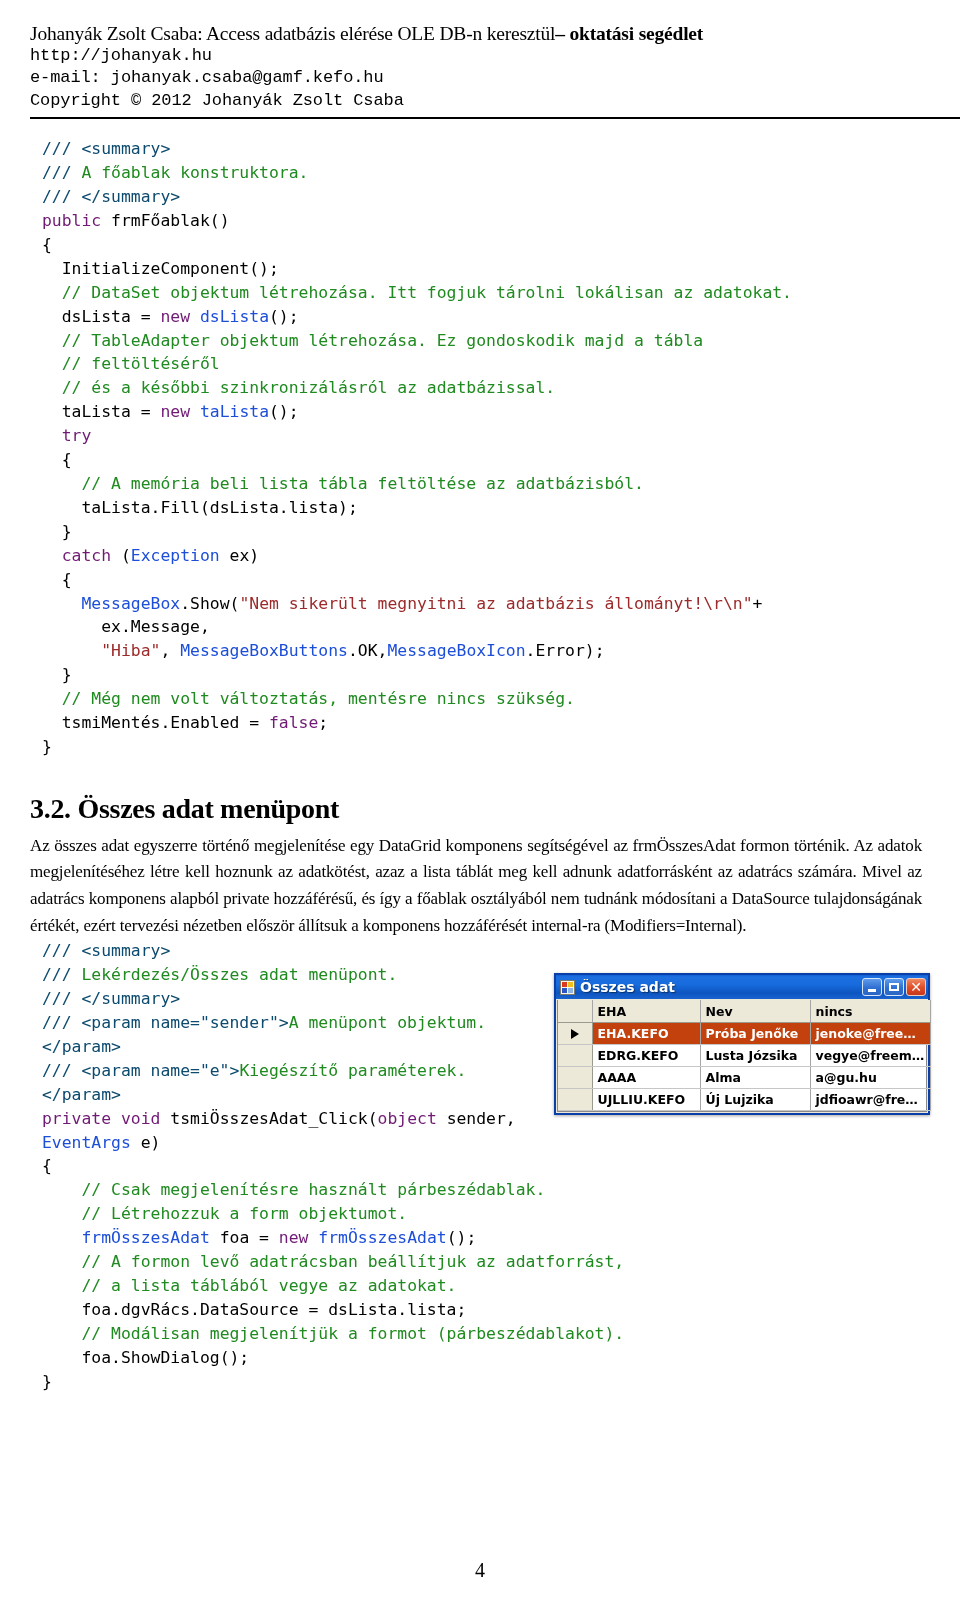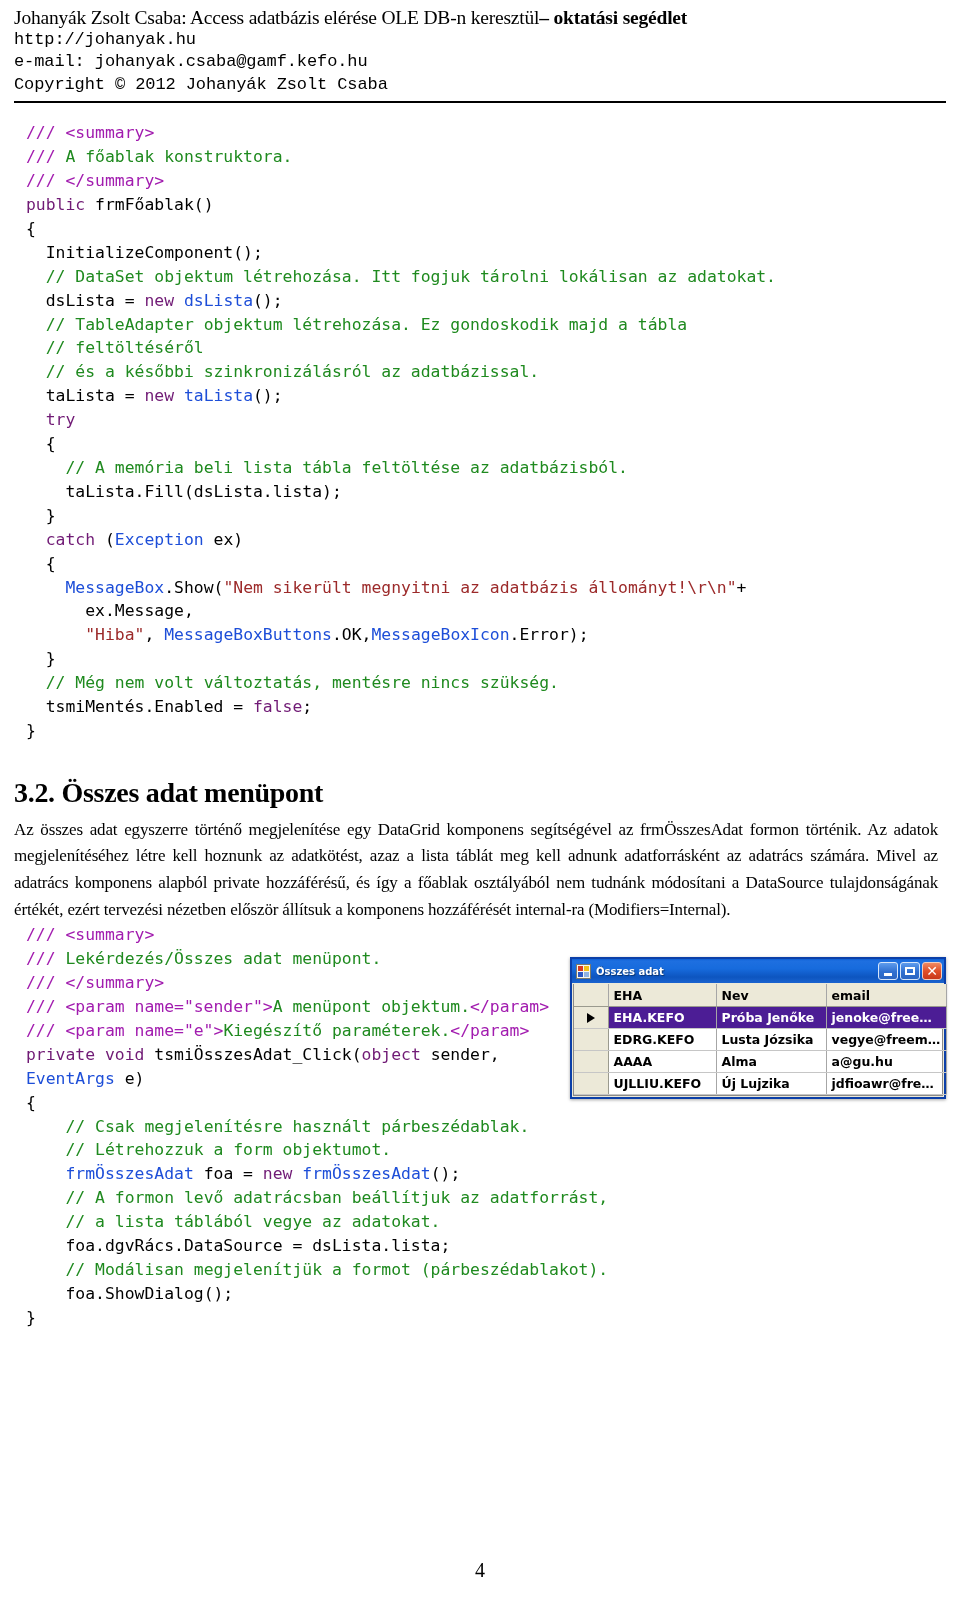--- a/index.html
+++ b/index.html
@@ -12,21 +12,21 @@
     height: 1598px;
     position: relative;
     font-family: "Liberation Serif", serif;
     color: #000;
     overflow: hidden;
   }
   .page {
     position: relative;
     width: 960px;
     height: 1598px;
-    padding: 0;
+    padding: 16px;
     box-sizing: border-box;
   }
 
   
   .header {
     padding: 6px 14px 0 14px;
   }
   .header-title {
     font-family: "Liberation Serif", serif;
     font-size: 19.5px;
@@ -61,21 +61,21 @@
   }
   .code-1 {
     margin: 18px 0 0 0;
     padding-left: 26px;
   }
   .code-2 {
     margin: 0;
     padding-left: 26px;
   }
   .cm { color: #1f8a1f; }        
-  .doc-tag { color: #a21caf; }   
+  .doc-tag { color: #0c4a6e; }   
   .kw { color: #701a75; }        
   .ty { color: #1d4ed8; }        
   .str { color: #9c2a2a; }       
 
   
   .h2 {
     font-family: Liberation Serif, serif;
     font-weight: bold;
     font-size: 28px;
     margin: 34px 0 8px 14px;
@@ -128,21 +128,21 @@
   .tb-icon i {
     position: absolute;
     display: block;
   }
   .tb-icon .q1 { left:1px;  top:1px;  width:5px; height:5px; background:#d93a20; }
   .tb-icon .q2 { left:7px;  top:1px;  width:5px; height:5px; background:#f2c018; }
   .tb-icon .q3 { left:1px;  top:7px;  width:5px; height:5px; background:#2a57c4; }
   .tb-icon .q4 { left:7px;  top:7px;  width:5px; height:5px; background:#8fb3e3; }
   .tb-title {
     color: #ffffff;
-    font-size: 10px;
+    font-size: 14px;
     font-weight: bold;
     text-shadow: 1px 1px 1px rgba(0,0,0,0.45);
     flex: 1 1 auto;
     white-space: nowrap;
     overflow: hidden;
   }
   .tb-buttons {
     display: flex;
     gap: 2px;
     align-items: center;
@@ -231,21 +231,21 @@
   }
   .rowmark {
     display: inline-block;
     width: 0; height: 0;
     border-top: 5px solid transparent;
     border-bottom: 5px solid transparent;
     border-left: 8px solid #000;
     vertical-align: middle;
   }
   .grid tbody tr.selected td.data-cell.sel-cell {
-    background: #4c1d95;
+    background: #c2410c;
     color: #ffffff;
   }
 
   
   .pagenum {
     position: absolute;
     bottom: 16px;
     left: 0;
     width: 960px;
     text-align: center;
@@ -299,21 +299,21 @@
             <col class="col-sel">
               <col class="col-eha">
               <col class="col-nev">
               <col class="col-mail">
           </colgroup>
           <thead>
             <tr id="grid-head-row">
                 <th></th>
                 <th>EHA</th>
                 <th>Nev</th>
-                <th>email</th>
+                <th>nincs</th>
               </tr>
           </thead>
           <tbody id="grid-body">
               <tr class="selected">
                 <td class="cell-sel"><span class="rowmark"></span></td>
                 <td class="data-cell sel-cell">EHA.KEFO</td>
                 <td class="data-cell sel-cell">Próba Jenőke</td>
                 <td class="data-cell sel-cell">jenoke@freemail....</td>
               </tr>
               <tr>

